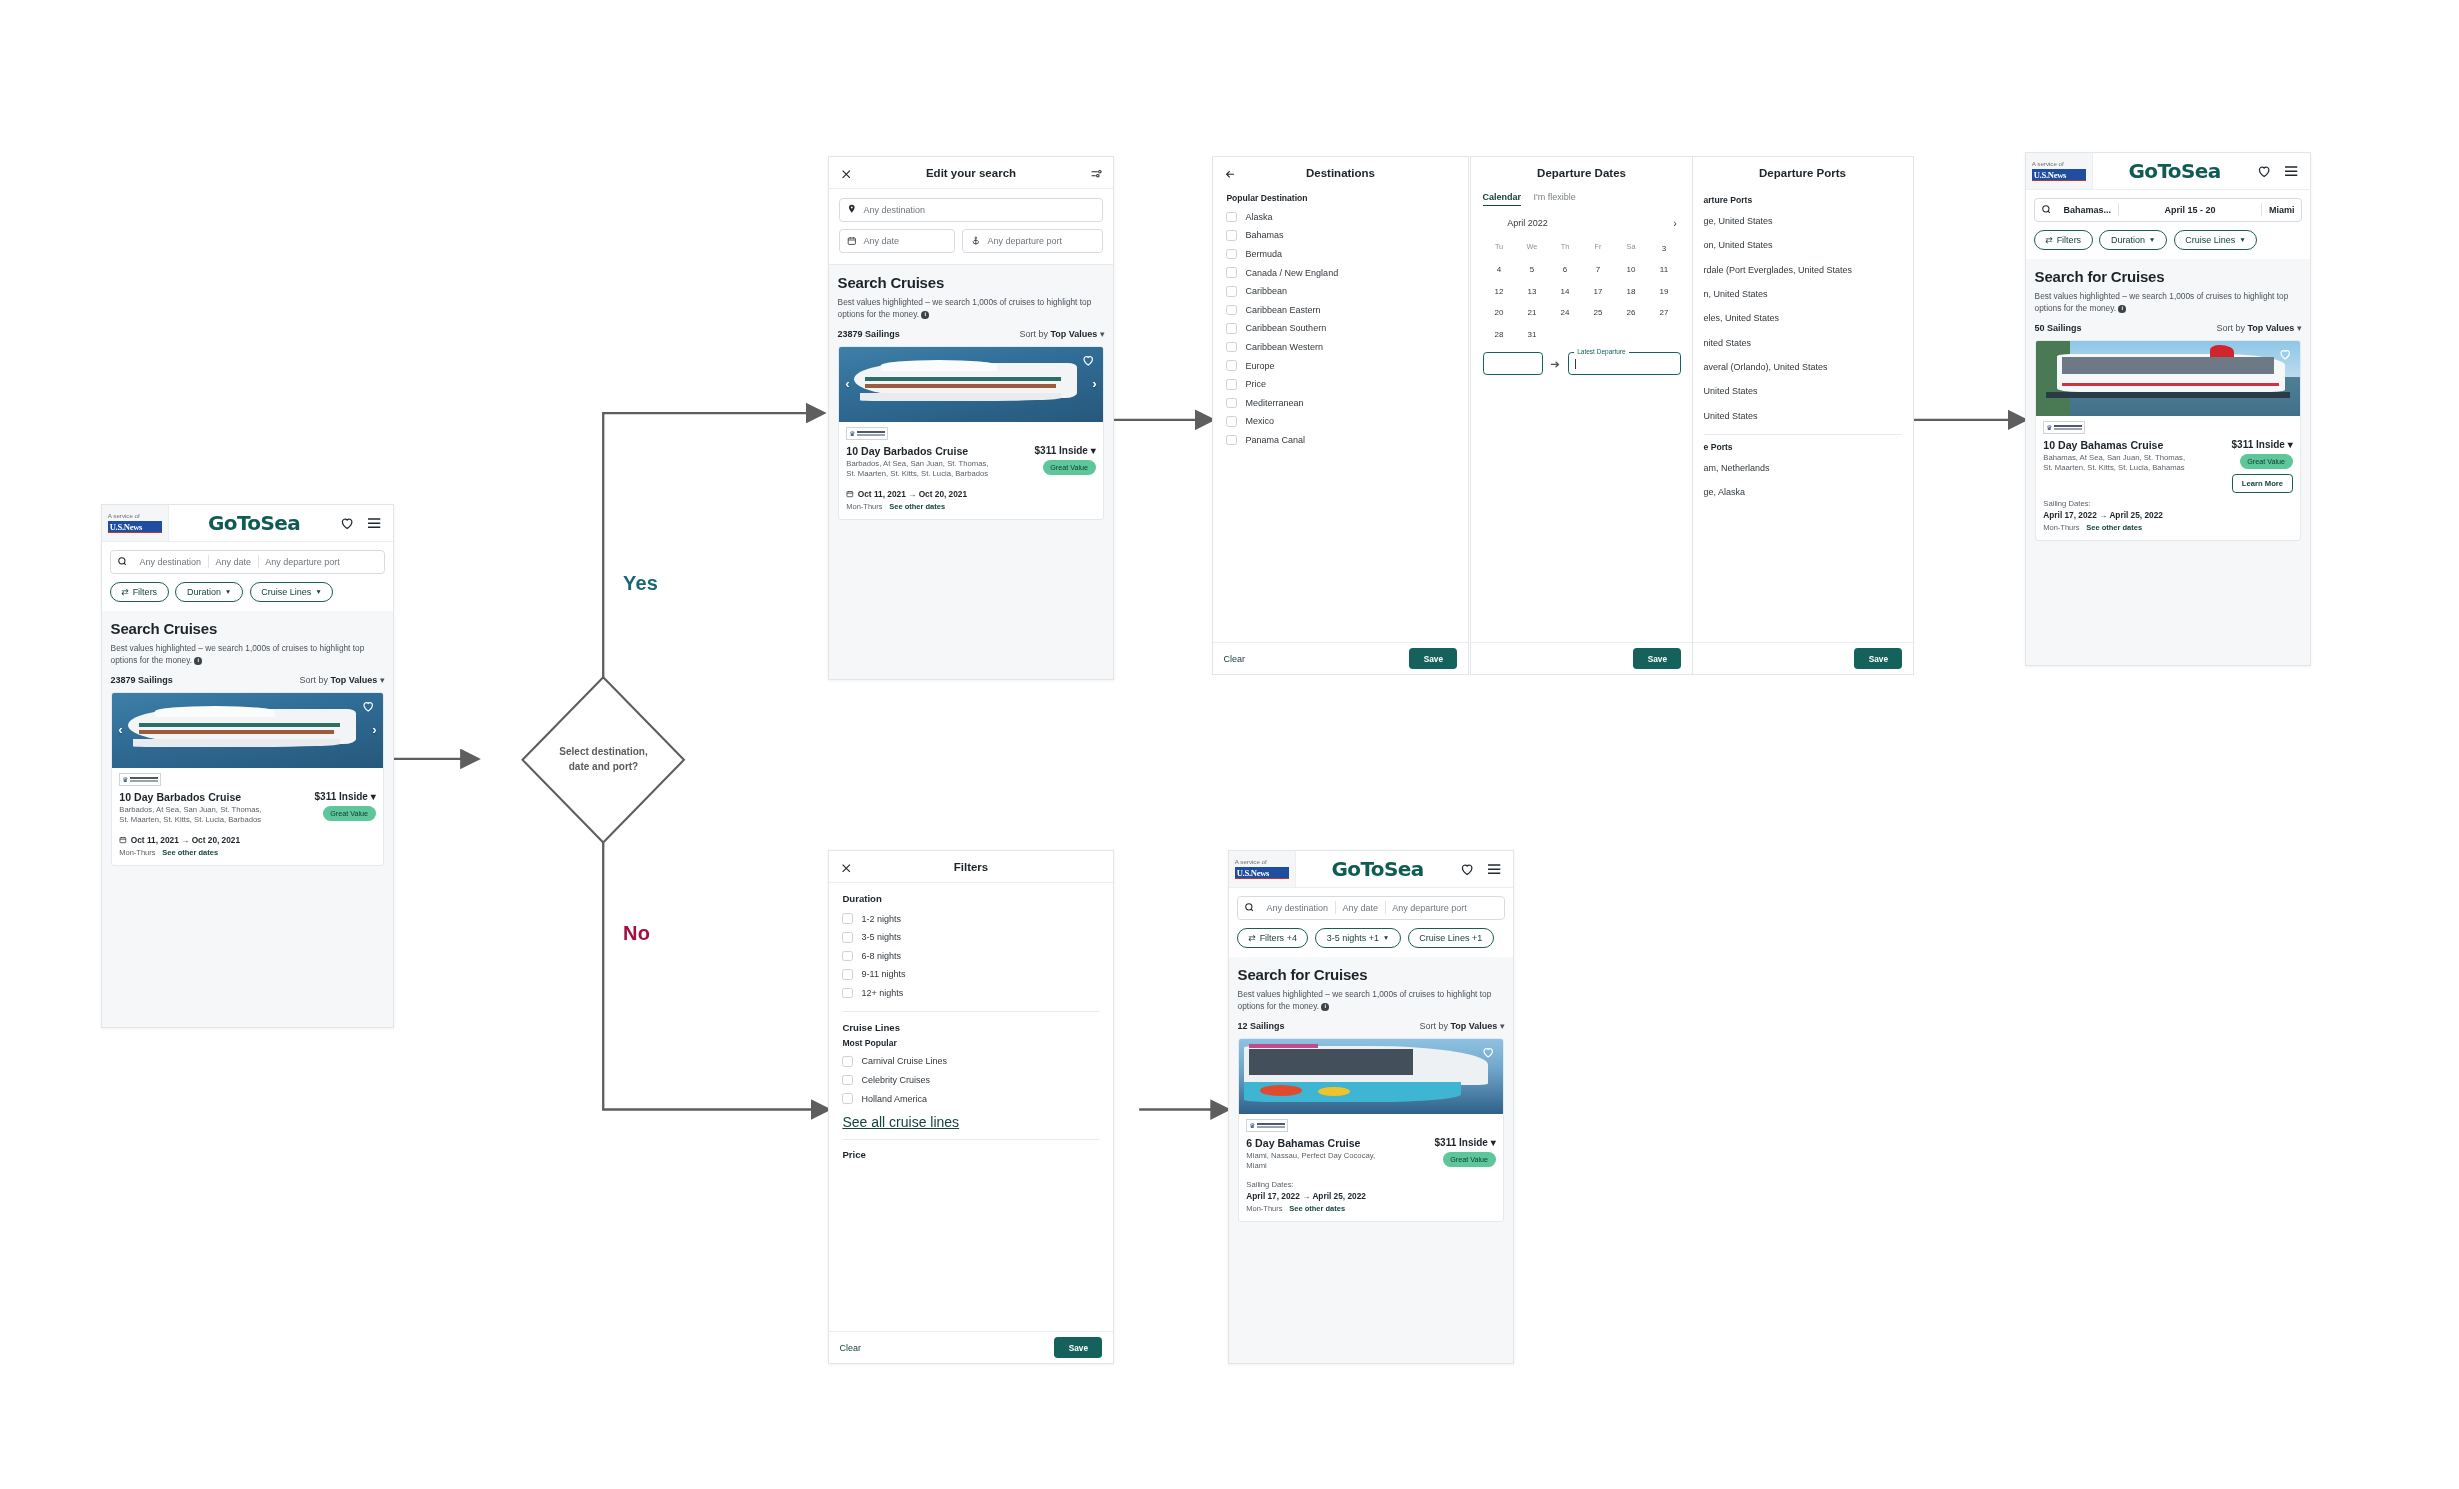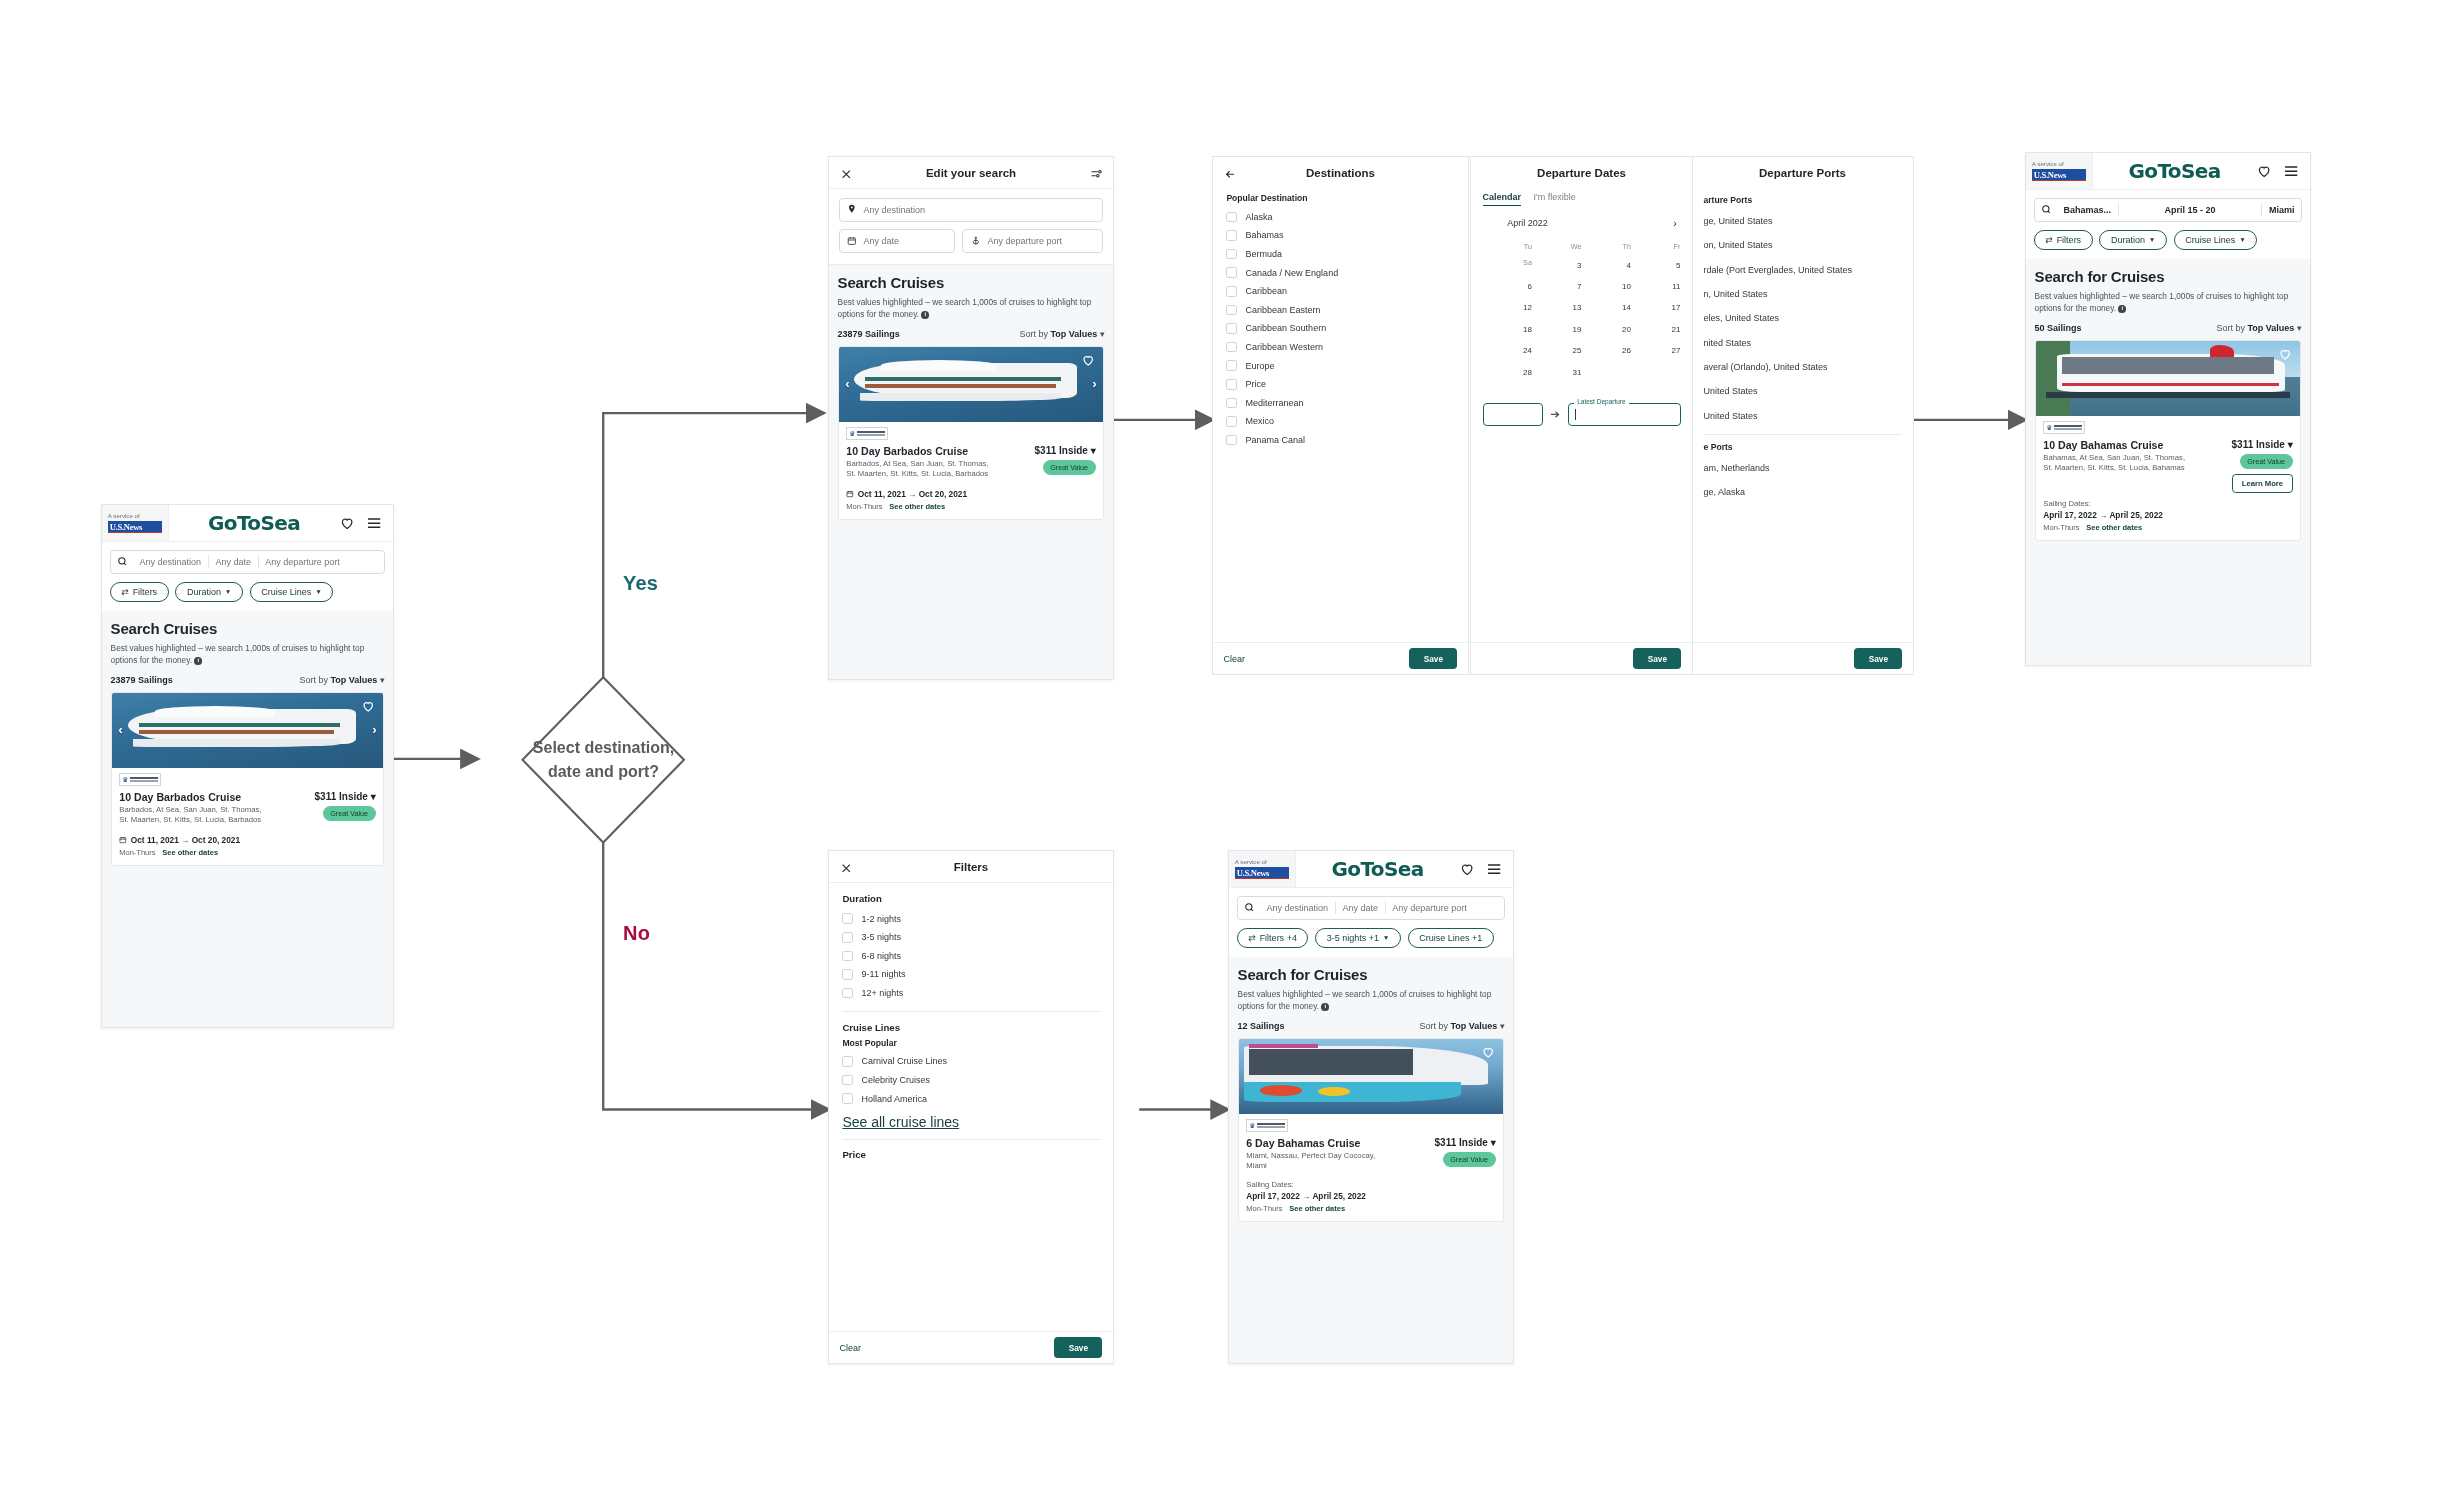--- a/index.html
+++ b/index.html
@@ -14,21 +14,21 @@
   
   .flow-svg { position:absolute; left:0; top:0; width:2459px; height:1489px; pointer-events:none; }
   .flow-label { position:absolute; font-weight:bold; font-size:20px; letter-spacing:0.2px; }
   .flow-label.yes { color:#186874; }
   .flow-label.no  { color:#a50e3f; }
 
   .diamond-wrap { position:absolute; }
   .diamond-text {
     position:absolute; inset:0; display:flex; flex-direction:column;
     align-items:center; justify-content:center;
-    font-size:16px; font-weight:bold; color:#5b5b5b; line-height:1.45; text-align:center;
+    font-size:10px; font-weight:bold; color:#5b5b5b; line-height:1.45; text-align:center;
   }
 
   
   .panel {
     position:absolute; background:#ffffff;
     border:1px solid #e3e5e8;
     box-shadow:0 1px 2.9px rgba(0,0,0,.06);
     overflow:hidden;
   }
   .panel.plain { box-shadow:none; }
@@ -175,21 +175,21 @@
   }
   .divider { height:1px; background:#e9ebee; }
 
   
   .tab-row { display:flex; gap:12.5px; align-items:baseline; }
   .tab { font-size:9px; color:#7b8187; padding-bottom:2.9px; }
   .tab.active { color:#17433f; font-weight:bold; border-bottom:1.9px solid #17433f; }
   .cal-head { display:flex; align-items:center; justify-content:space-between; margin-top:11.5px; padding:0 3.8px;}
   .cal-month { font-size:9px; color:#32383d; margin-left:21px;}
   .cal-next { font-size:10.6px; color:#32383d; }
-  .cal-grid { display:grid; grid-template-columns:repeat(4,1fr); margin-top:8.6px; text-align:right; }
+  .cal-grid { display:grid; grid-template-columns:repeat(6,1fr); margin-top:8.6px; text-align:center; }
   .cal-dow { font-size:7.3px; color:#8a9096; padding:3.8px 0; }
   .cal-day { font-size:8px; color:#32383d; padding:6.2px 0; }
   .cal-day.empty { color:transparent; }
   .date-inputs { display:flex; align-items:center; gap:7.7px; margin-top:7.7px; }
   .date-input {
     position:relative; flex:1; height:23px; border:1.4px solid #15615c; border-radius:3.8px;
     display:flex; align-items:center; padding:0 6.7px;
   }
   .date-input legend {
     position:absolute; top:-5.8px; left:5.8px; background:#fff; padding:0 2.9px;

